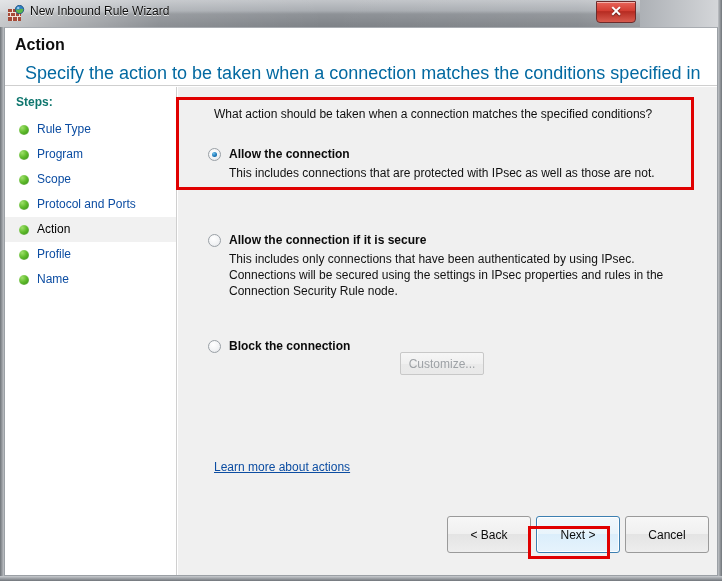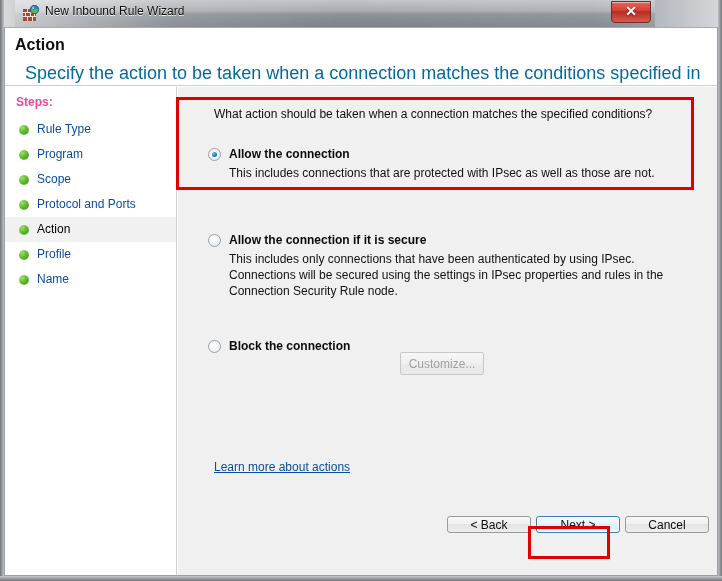--- a/index.html
+++ b/index.html
@@ -44,21 +44,21 @@
   .frame-edge-b {
     position: absolute;
     left: 0; bottom: 0;
     width: 722px; height: 5px;
     background: linear-gradient(to bottom, #c9ccd0, #70757a);
   }
 
   
   .titlebar {
     position: absolute;
-    left: 15px; top: 0;
+    left: 0; top: 0;
     width: 640px;
     height: 27px;
     background: linear-gradient(to bottom, #c2c5c9 0%, #a9adb2 40%, #8e9297 52%, #7e8287 100%);
     overflow: hidden;
   }
   .titlebar-sheen {
     position: absolute;
     left: 0; top: 0;
     width: 722px; height: 27px;
     background: linear-gradient(to right, rgba(255,255,255,0.55) 0%, rgba(255,255,255,0.10) 22%, rgba(255,255,255,0.0) 45%, rgba(255,255,255,0.06) 80%, rgba(255,255,255,0.35) 100%);
@@ -144,21 +144,21 @@
     height: 488px;
     background: #ffffff;
     border-right: 1px solid #cfcfcf;
     box-sizing: border-box;
   }
   .steps-label {
     position: absolute;
     left: 11px; top: 8px;
     font-size: 12px;
     font-weight: bold;
-    color: #ec4899;
+    color: #0f766e;
   }
   .steps-list {
     position: absolute;
     left: 0; top: 30px;
     width: 171px;
   }
   .step {
     position: relative;
     height: 25px;
     line-height: 25px;
@@ -269,21 +269,21 @@
   .btnbar {
     position: absolute;
     left: 0; top: 425px;
     width: 539px;
     height: 40px;
   }
   .wbtn {
     position: absolute;
     top: 4px;
     width: 84px;
-    height: 17px;
+    height: 37px;
     font-family: "Liberation Sans", sans-serif;
     font-size: 12px;
     color: #0b0b0b;
     background: linear-gradient(to bottom, #f7f7f7 0%, #f0f0f0 48%, #e4e4e4 50%, #ededed 100%);
     border: 1px solid #9a9a9a;
     border-radius: 3px;
     box-sizing: border-box;
     cursor: pointer;
   }
   .wbtn.default {

